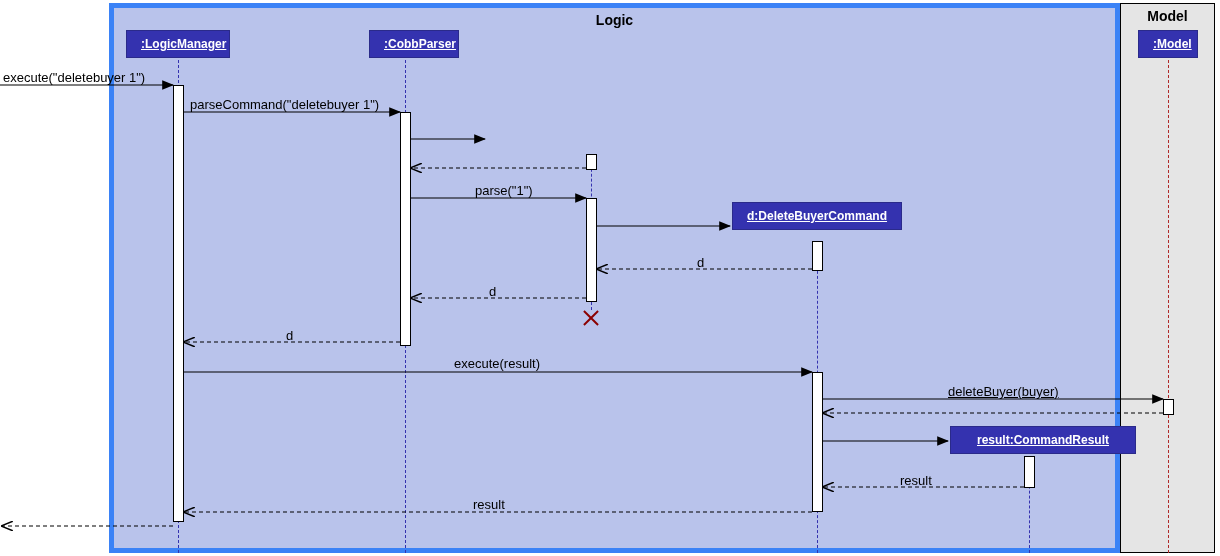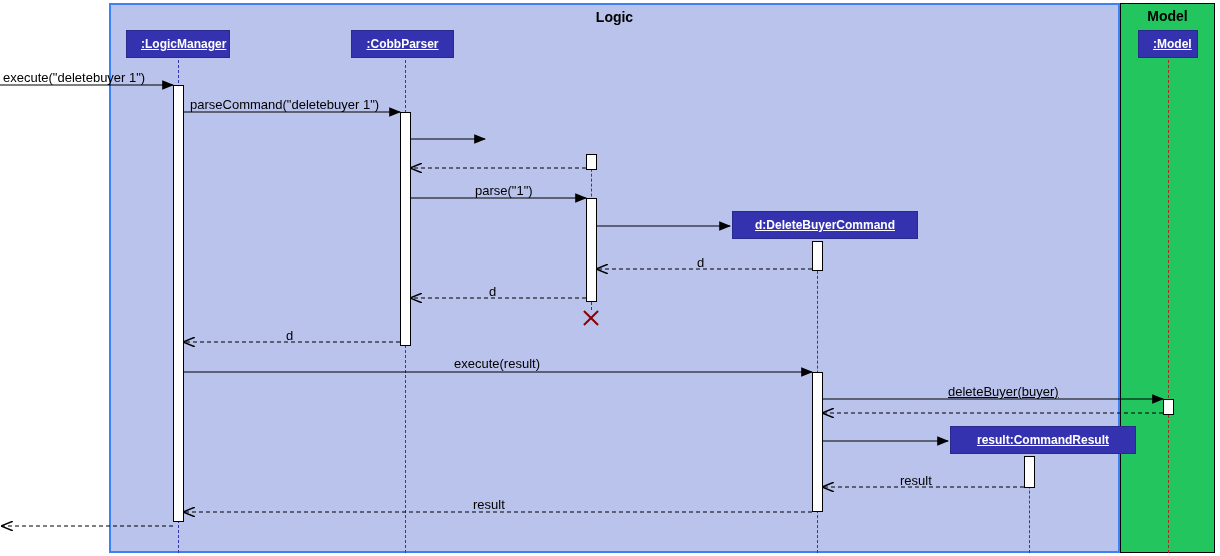--- a/index.html
+++ b/index.html
@@ -1,20 +1,20 @@
 <!DOCTYPE html>
 <html><head>
 <meta charset="utf-8">
 <style>
 * { box-sizing: border-box; margin: 0; padding: 0; }
 body { font-family: sans-serif; font-size: 13px; background: #fff; }
 .canvas { position: relative; width: 1220px; height: 556px; }
 
-.box-logic { position: absolute; left: 109px; top: 3px; width: 1011px; height: 550px; background: #b9c3eb; border: 2px solid #3b82f6; }
-.box-model { position: absolute; left: 1120px; top: 3px; width: 95px; height: 550px; background: #22c55e; border: 1px solid #000; }
+.box-logic { position: absolute; left: 109px; top: 3px; width: 1011px; height: 550px; background: #b9c3eb; border: 5px solid #3b82f6; }
+.box-model { position: absolute; left: 1120px; top: 3px; width: 95px; height: 550px; background: #e5e5e5; border: 1px solid #000; }
 .box-title { text-align: center; font-weight: bold; padding: 4px 0; font-size: 14px; }
 
 .header { position: absolute; background: #3432af; color: #fff; border: 1.5px solid #2a2a8a; padding: 6px 14px; font-weight: bold; text-align: center; text-decoration: underline; font-size: 12px; }
 
 .lifeline { position: absolute; width: 0; border-left: 1.5px dashed #3432af; }
 .lifeline.model { border-left-color: #b02929; }
 
 .activation { position: absolute; width: 11px; background: #fff; border: 1.5px solid #000; }
 
 .msg-label { position: absolute; font-size: 13px; text-align: center; }
@@ -32,22 +32,22 @@
 <div class="canvas">
 
   <div class="box-logic">
     <div class="box-title">Logic</div>
   </div>
   <div class="box-model">
     <div class="box-title">Model</div>
   </div>
 
   <div class="header" style="left:126px; top:30px; width:104px;">:LogicManager</div>
-  <div class="header" style="left:351px; top:30px; width:103px;">:CobbParser</div>
-  <div class="header" style="left:732px; top:211px; width:186px;">d:DeleteBuyerCommand</div>
+  <div class="header" style="left:369px; top:30px; width:90px;">:CobbParser</div>
+  <div class="header" style="left:732px; top:202px; width:170px;">d:DeleteBuyerCommand</div>
   <div class="header" style="left:950px; top:426px; width:186px;">result:CommandResult</div>
   <div class="header" style="left:1138px; top:30px; width:60px;">:Model</div>
 
   <div class="lifeline" style="left:178px; top:60px; height:493px;"></div>
   <div class="lifeline" style="left:405px; top:60px; height:493px;"></div>
   <div class="lifeline" style="left:591px; top:154px; height:156px;"></div>
   <div class="lifeline" style="left:817px; top:241px; height:312px;"></div>
   <div class="lifeline" style="left:1029px; top:456px; height:97px;"></div>
   <div class="lifeline model" style="left:1168px; top:60px; height:493px;"></div>
 

